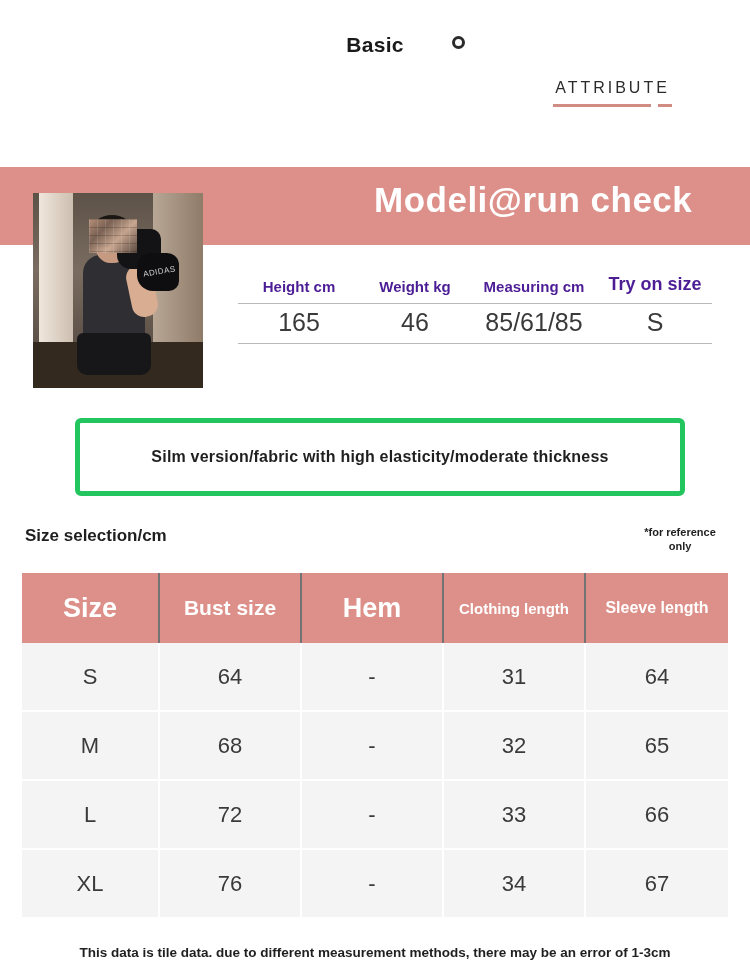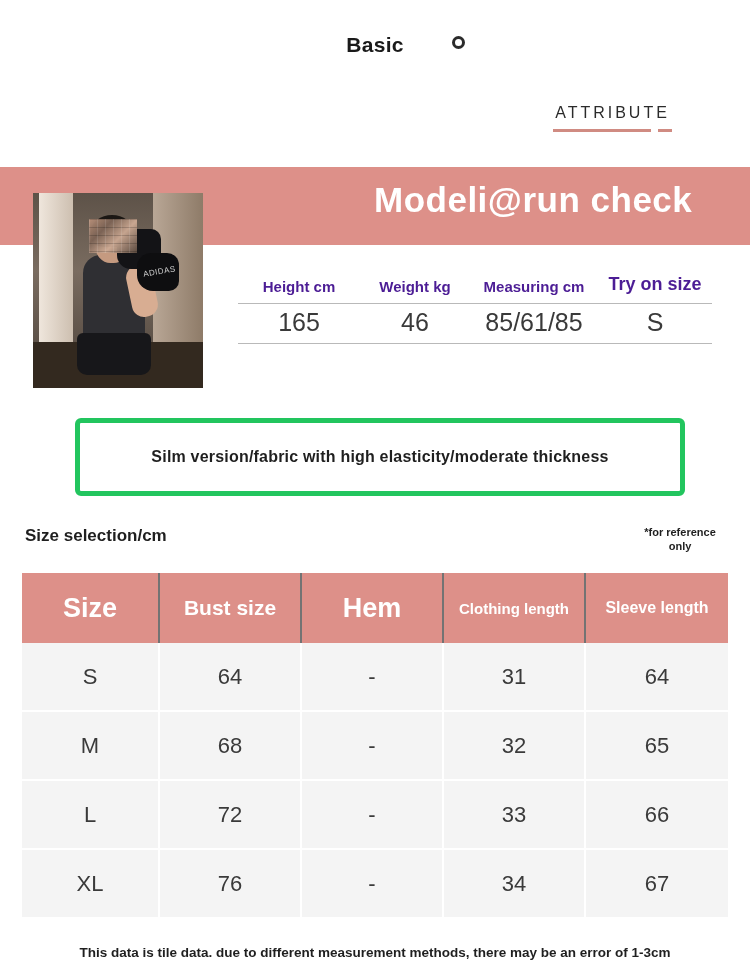--- a/index.html
+++ b/index.html
@@ -43,21 +43,21 @@
     top: 36px;
     width: 13px;
     height: 13px;
     border-radius: 50%;
     border: 3px solid #2b2b2b;
     box-sizing: border-box;
   }
   .attribute-wrap {
     position: absolute;
     right: 78px;
-    top: 104px;
+    top: 79px;
     text-align: center;
   }
   .attribute-label {
     font-size: 16px;
     letter-spacing: 3px;
     color: #2b2b2b;
     font-weight: 500;
   }
   .attribute-rules {
     margin-top: 7px;

